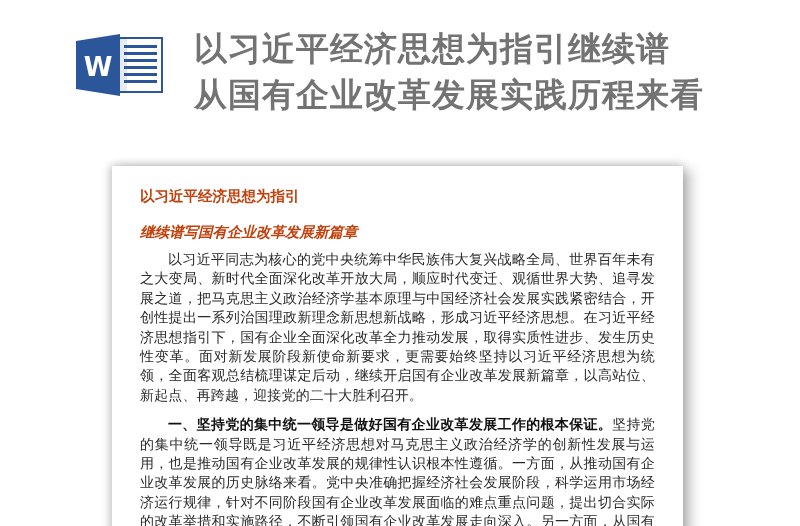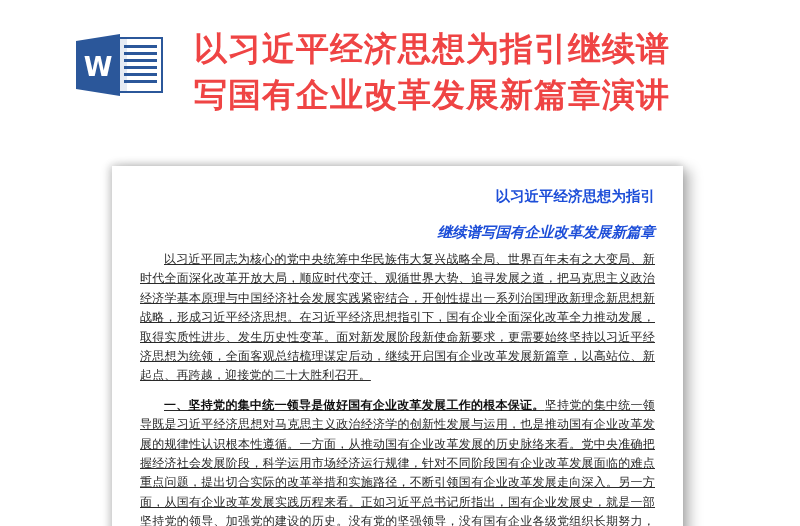--- a/index.html
+++ b/index.html
@@ -2,32 +2,32 @@
 <html><head>
   <meta charset="utf-8">
   <style>
     * { margin: 0; padding: 0; box-sizing: border-box; }
     html, body { width: 800px; height: 526px; overflow: hidden; background: #ffffff; }
     body { position: relative; font-family: "DejaVu Sans", "Liberation Sans", sans-serif; color: #1a1a1a; }
 
     .header { position: absolute; left: 0; top: 0; width: 800px; height: 150px; }
     .word-icon { position: absolute; left: 76px; top: 34px; width: 90px; height: 62px; }
     .title-block { position: absolute; left: 194px; top: 26px; width: 520px; }
-    .title-line { font-family: "DejaVu Sans", sans-serif; font-weight: bold; font-size: 33px; line-height: 46px; letter-spacing: 1px; color: #ef4444; white-space: nowrap; }
+    .title-line { font-family: "DejaVu Sans", sans-serif; font-weight: bold; font-size: 33px; line-height: 46px; letter-spacing: 1px; color: #737373; white-space: nowrap; }
 
     .page {
       position: absolute; left: 112px; top: 166px; width: 571px; height: 400px;
       background: #ffffff;
       box-shadow: 0 -3px 8px rgba(0,0,0,0.10), -4px 0 8px rgba(0,0,0,0.12), 7px 4px 12px rgba(0,0,0,0.28);
       padding: 0 28px 0 28px;
     }
-    .doc-title { text-align: right; font-weight: bold; font-size: 14.5px; color: #1d4ed8; white-space: nowrap; }
+    .doc-title { text-align: left; font-weight: bold; font-size: 14.5px; color: #c2410c; white-space: nowrap; }
     .doc-title.t1 { margin-top: 20px; line-height: 20px; }
     .doc-title.t2 { margin-top: 16px; line-height: 20px; font-style: italic; }
-    .para { font-size: 12px; line-height: 19.4px; color: #2a2a2a; text-align: justify; text-indent: 2em; letter-spacing: 0.15px; text-decoration: underline; }
+    .para { font-size: 14px; line-height: 19.4px; color: #2a2a2a; text-align: justify; text-indent: 2em; letter-spacing: 0.15px; }
     .para.p1 { margin-top: 8px; }
     .para.p2 { margin-top: 10px; }
     .para b { color: #111; }
   </style>
 </head>
 <body>
 
 <div class="header">
   <div class="word-icon">
     <svg width="90" height="62" viewBox="0 0 90 62">
@@ -40,21 +40,21 @@
         <rect x="48" y="32" width="33" height="3"></rect>
         <rect x="48" y="39" width="33" height="3"></rect>
         <rect x="48" y="46" width="33" height="3"></rect>
       </g>
       <polygon points="0,7 44,0 44,62 0,55" fill="#2b579a"></polygon>
       <text x="22" y="42" text-anchor="middle" font-family="DejaVu Sans, sans-serif" font-weight="bold" font-size="26" fill="#ffffff">W</text>
     </svg>
   </div>
   <div class="title-block">
     <div class="title-line">以习近平经济思想为指引继续谱</div>
-    <div class="title-line">写国有企业改革发展新篇章演讲</div>
+    <div class="title-line">从国有企业改革发展实践历程来看</div>
   </div>
 </div>
 
 <div class="page">
   <div class="doc-title t1">以习近平经济思想为指引</div>
   <div class="doc-title t2">继续谱写国有企业改革发展新篇章</div>
   <p class="para p1">以习近平同志为核心的党中央统筹中华民族伟大复兴战略全局、世界百年未有之大变局、新时代全面深化改革开放大局，顺应时代变迁、观循世界大势、追寻发展之道，把马克思主义政治经济学基本原理与中国经济社会发展实践紧密结合，开创性提出一系列治国理政新理念新思想新战略，形成习近平经济思想。在习近平经济思想指引下，国有企业全面深化改革全力推动发展，取得实质性进步、发生历史性变革。面对新发展阶段新使命新要求，更需要始终坚持以习近平经济思想为统领，全面客观总结梳理谋定后动，继续开启国有企业改革发展新篇章，以高站位、新起点、再跨越，迎接党的二十大胜利召开。</p>
   <p class="para p2"><b>一、坚持党的集中统一领导是做好国有企业改革发展工作的根本保证。</b><span>坚持党的集中统一领导既是习近平经济思想对马克思主义政治经济学的创新性发展与运用，也是推动国有企业改革发展的规律性认识根本性遵循。一方面，从推动国有企业改革发展的历史脉络来看。党中央准确把握经济社会发展阶段，科学运用市场经济运行规律，针对不同阶段国有企业改革发展面临的难点重点问题，提出切合实际的改革举措和实施路径，不断引领国有企业改革发展走向深入。另一方面，从国有企业改革发展实践历程来看。正如习近平总书记所指出，国有企业发展史，就是一部坚持党的领导、加强党的建设的历史。没有党的坚强领导，没有国有企业各级党组织长期努力，没有国有企业广大党员、干部、职工不懈奋斗，就没有国有企业的今天。事实证明，坚持党的领导、加强党的建设，是我国国有企业的光荣传统，是国有企业的“根”和“魂”，是我国国有企业的独特优势。党的十八大以来，国有企业改革发展在深水区、攻坚期锐意前行，从形成国有企业改革顶层设计到完善支撑配套制度体系，从推进改革三年行动到实施重点专项工作，从落实保障国家战略</span></p>
 </div>
 

